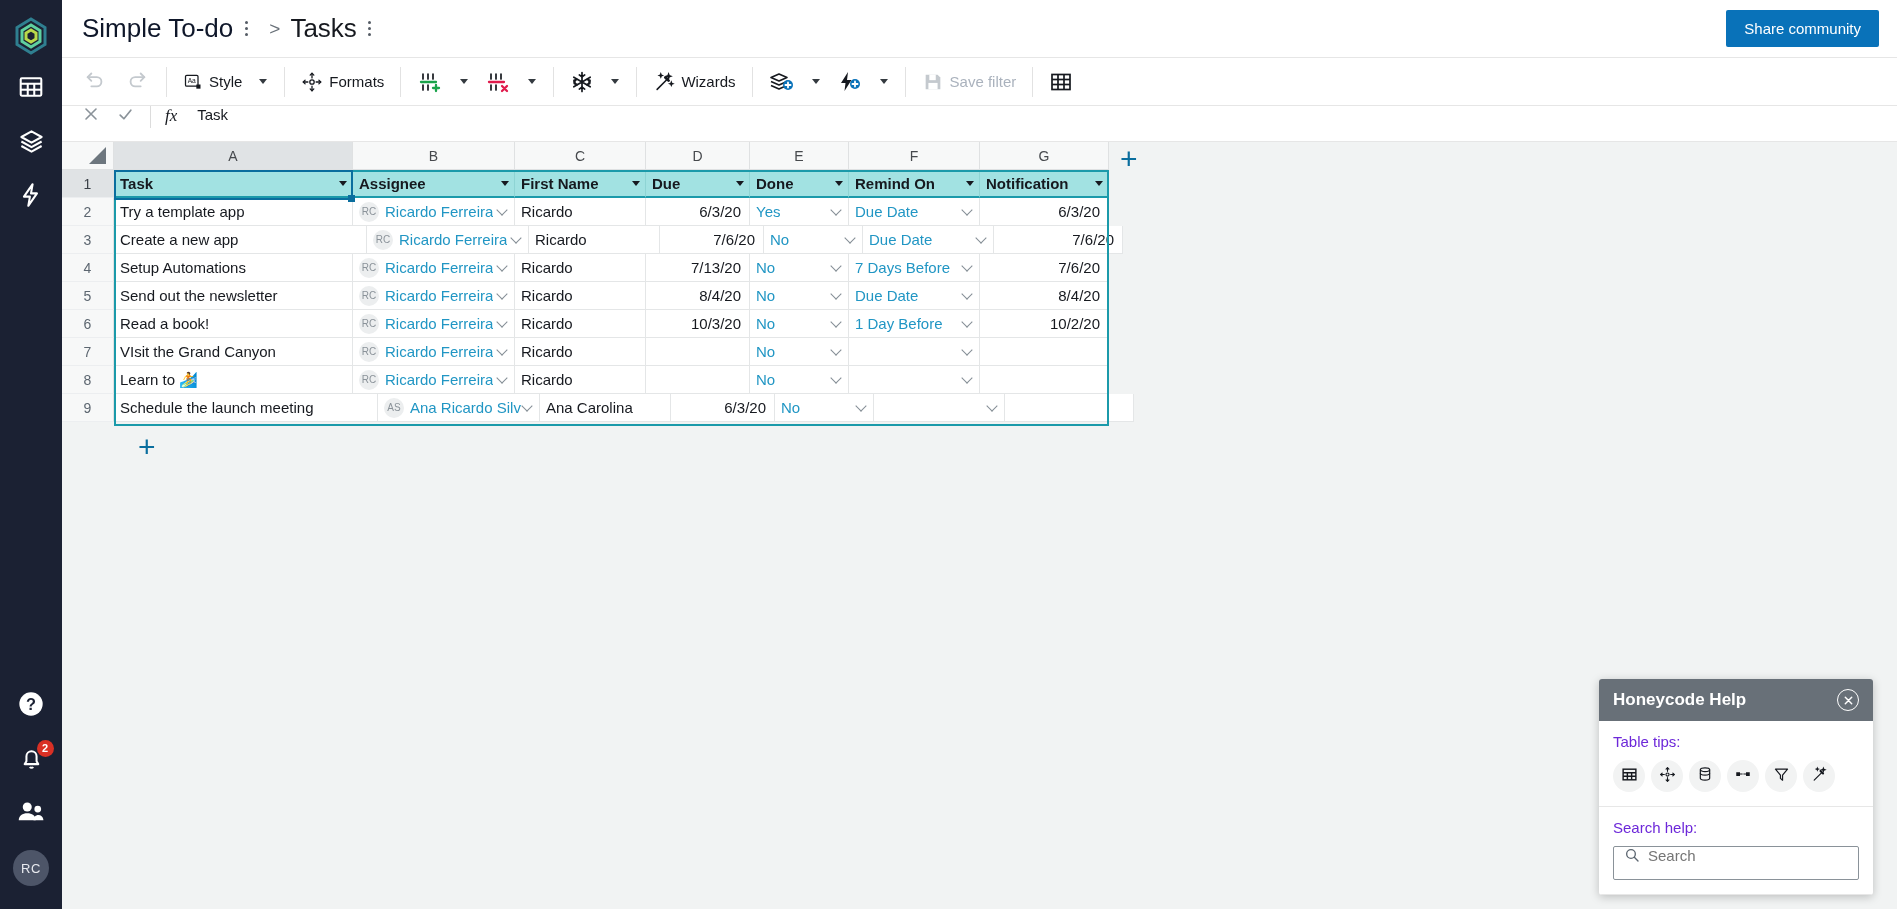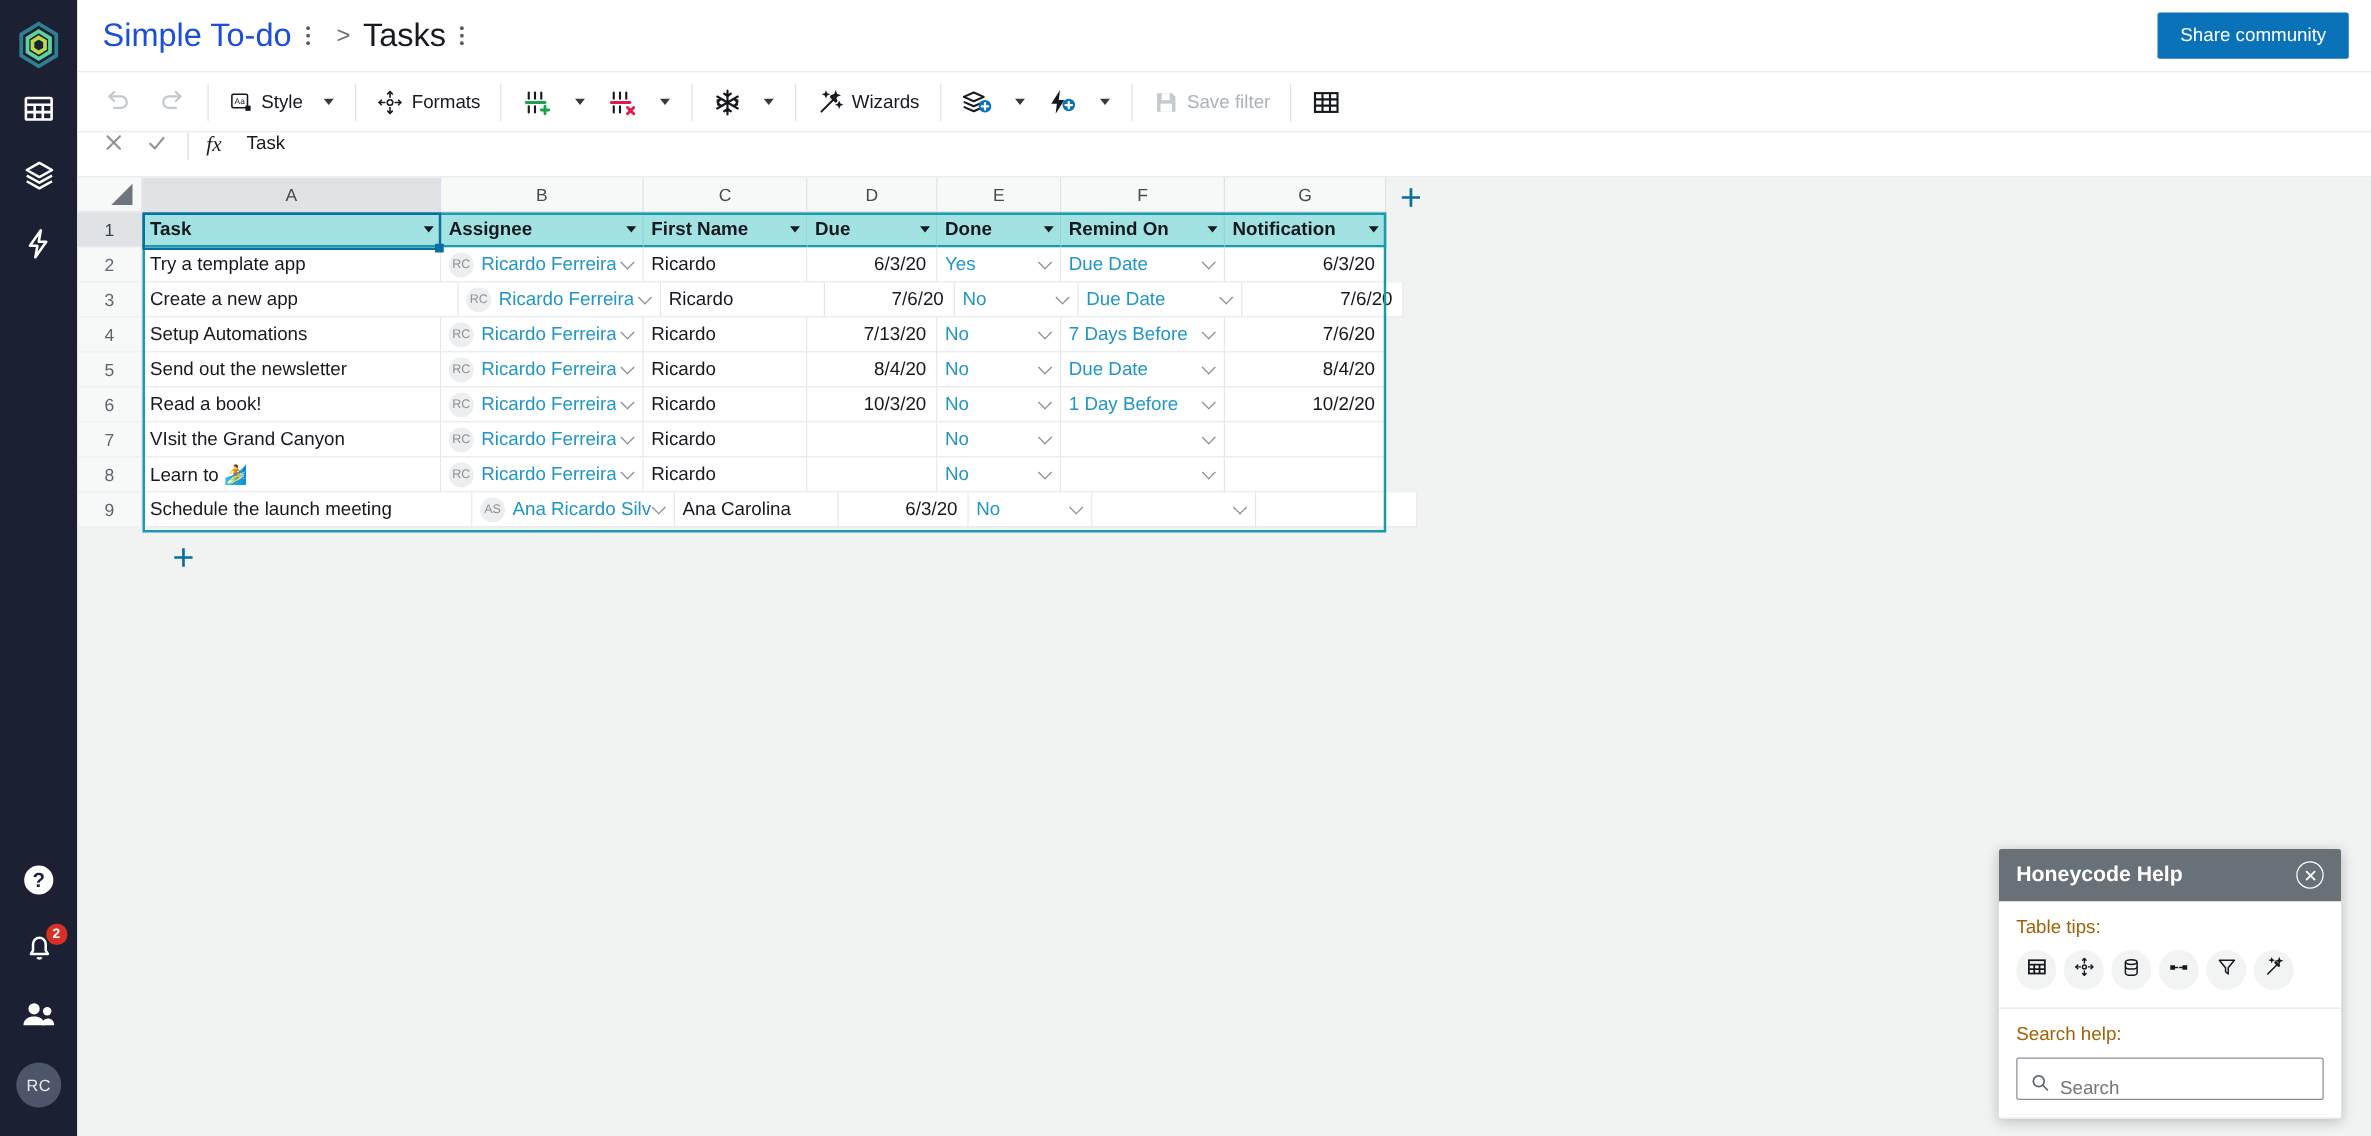--- a/index.html
+++ b/index.html
@@ -42,21 +42,21 @@
 
   
   .main { flex: 1 1 auto; display: flex; flex-direction: column; min-width: 0; background: #fff; }
 
   
   .hdr {
     height: 58px; display: flex; align-items: center;
     padding: 0 18px 0 20px; background: #fff;
     border-bottom: 1px solid #e6e6e6;
   }
-  .hdr-title { font-size: 26px; color: #1d4ed8; font-weight: 400; }
+  .hdr-title { font-size: 26px; color: #0f172a; font-weight: 400; }
   .hdr-kebab {
     width: 18px; height: 26px; display: flex; flex-direction: column;
     align-items: center; justify-content: center; gap: 3px;
     margin: 0 4px; cursor: pointer;
   }
   .hdr-kebab i { width: 3px; height: 3px; background: #545b64; border-radius: 50%; display: block; }
   .hdr-sep { font-size: 19px; color: #687078; margin: 0 10px; }
   .hdr-sub { font-size: 26px; color: #16191f; }
   .hdr-spacer { flex: 1 1 auto; }
   .share-btn {
@@ -184,28 +184,28 @@
     background: #687078; color: #fff; height: 42px;
     display: flex; align-items: center; padding: 0 14px;
     font-size: 17px; font-weight: bold;
   }
   .help-x {
     margin-left: auto; width: 22px; height: 22px; border-radius: 50%;
     border: 1.6px solid #fff; display: flex; align-items: center; justify-content: center;
     font-size: 13px; cursor: pointer; line-height: 1;
   }
   .help-sec { padding: 12px 14px 14px; border-bottom: 1px solid #e7e7e7; }
-  .help-lbl { font-size: 15px; color: #a16207; margin-bottom: 10px; }
+  .help-lbl { font-size: 15px; color: #6d28d9; margin-bottom: 10px; }
   .tips { display: flex; gap: 6px; }
   .tip {
     width: 32px; height: 32px; border-radius: 50%; background: #f2f3f3;
     display: flex; align-items: center; justify-content: center; cursor: pointer;
   }
   .srch {
-    display: flex; align-items: flex-end; gap: 8px;
+    display: flex; align-items: flex-start; gap: 8px;
     border: 1px solid #8a9299; border-radius: 2px; height: 34px; padding: 0 10px;
   }
   .srch input {
     border: none; outline: none; font-size: 15px; color: #5c6670;
     font-family: "Liberation Sans", sans-serif; width: 100%; background: transparent;
   }
   .help-ft {
     display: flex; align-items: center; padding: 10px 14px;
     background: #fafafa; font-size: 15px;
   }

